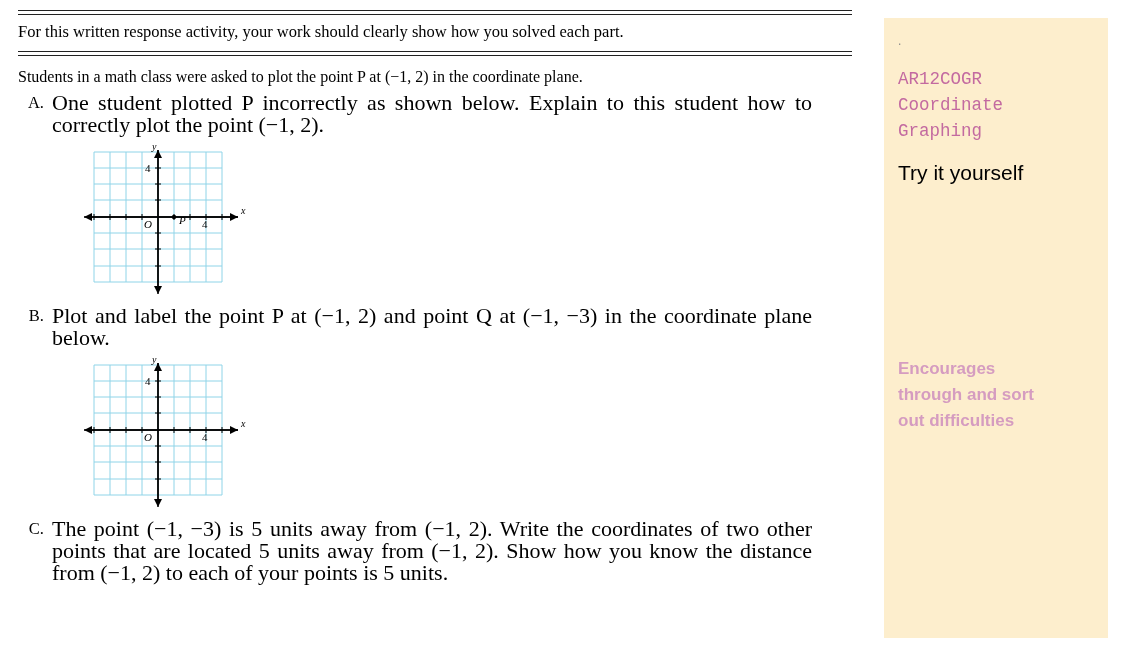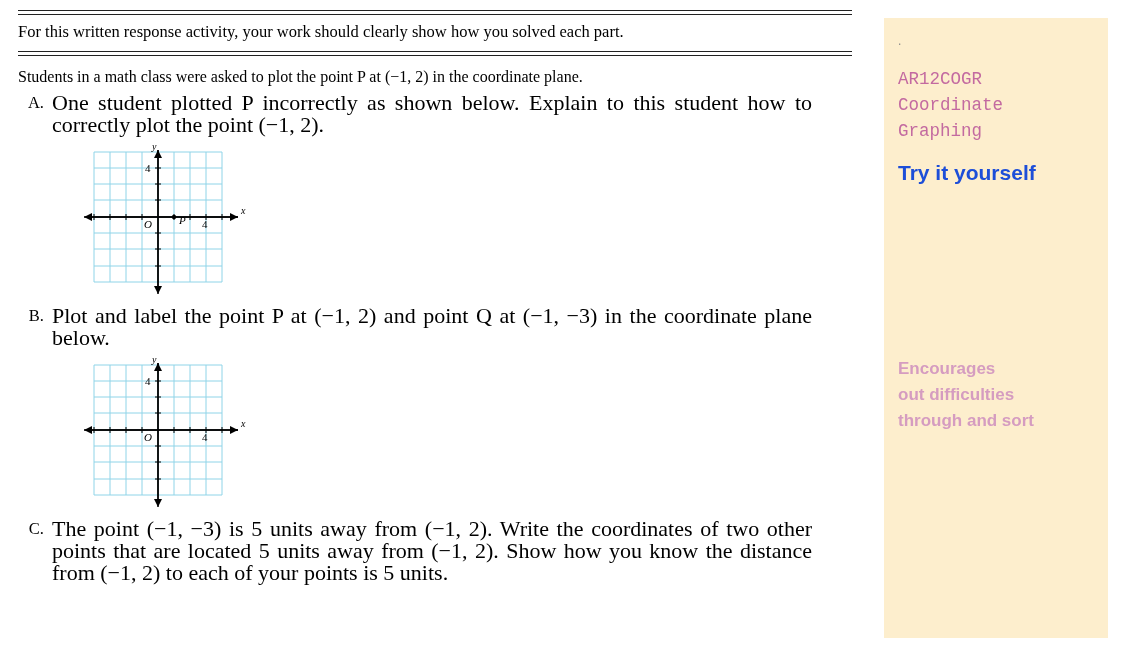--- a/index.html
+++ b/index.html
@@ -96,22 +96,21 @@
     margin-top: 18px;
     font-size: 17.5px;
     line-height: 26px;
     color: #c36aa0;
     font-family: Liberation Mono, monospace;
   }
   .side-try {
     margin-top: 16px;
     font-size: 21px;
     line-height: 26px;
-    color: #1d4ed8;
-    font-weight: bold;
+    color: #000000;
   }
   .side-note {
     position: absolute;
     left: 14px;
     top: 338px;
     width: 200px;
     font-size: 17px;
     line-height: 26px;
     color: #d59cc0;
     font-weight: bold;
@@ -274,16 +273,16 @@
   <div class="side-code">
     <div>AR12COGR</div>
     <div>Coordinate</div>
     <div>Graphing</div>
   </div>
 
   <div class="side-try">Try it yourself</div>
 
   <div class="side-note">
     <div>Encourages</div>
+    <div>through and sort</div>
     <div>out difficulties</div>
-    <div>through and sort</div>
   </div>
 </div>
 
 </body></html>

